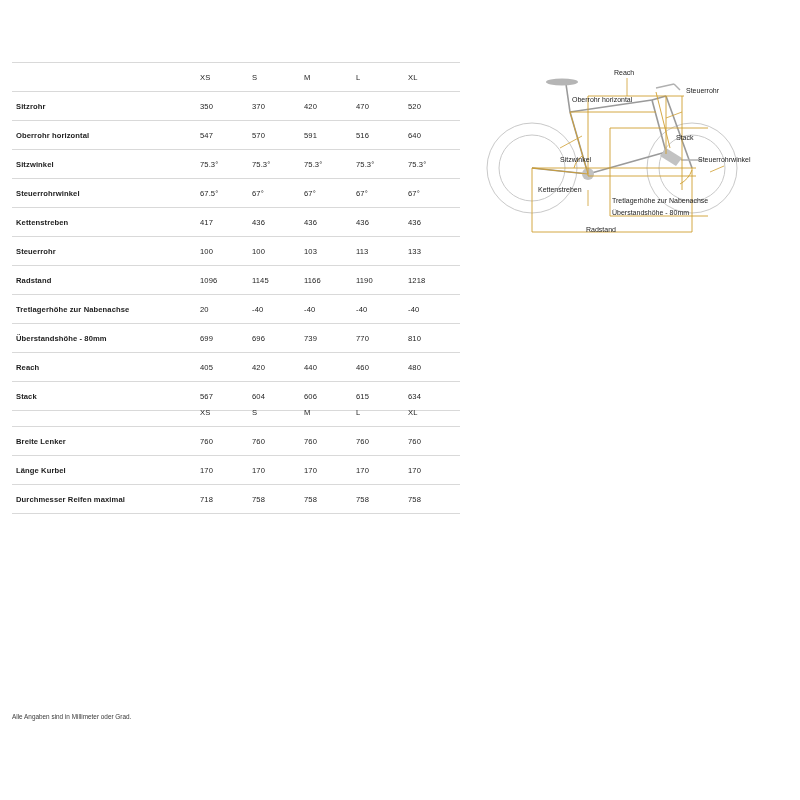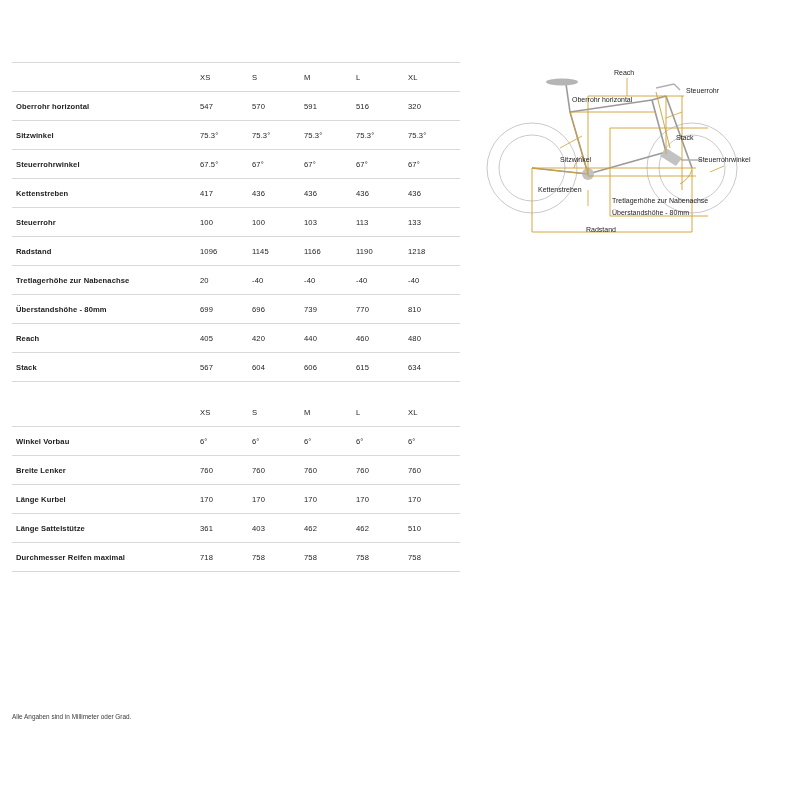--- a/index.html
+++ b/index.html
@@ -111,26 +111,34 @@
         <th class="rowlabel"></th>
         <th class="sizehead">XS</th>
         <th class="sizehead">S</th>
         <th class="sizehead">M</th>
         <th class="sizehead">L</th>
         <th class="sizehead">XL</th>
       </tr>
     </thead>
     <tbody>
       <tr>
+        <td class="rowlabel">Sitzrohr</td>
+        <td class="val">350</td>
+        <td class="val">370</td>
+        <td class="val">420</td>
+        <td class="val">470</td>
+        <td class="val">520</td>
+      </tr>
+      <tr>
         <td class="rowlabel">Oberrohr horizontal</td>
         <td class="val">547</td>
         <td class="val">570</td>
         <td class="val">591</td>
         <td class="val">516</td>
-        <td class="val">320</td>
+        <td class="val">640</td>
       </tr>
       <tr>
         <td class="rowlabel">Sitzwinkel</td>
         <td class="val">75.3°</td>
         <td class="val">75.3°</td>
         <td class="val">75.3°</td>
         <td class="val">75.3°</td>
         <td class="val">75.3°</td>
       </tr>
       <tr>
@@ -214,50 +222,34 @@
         <th class="rowlabel"></th>
         <th class="sizehead">XS</th>
         <th class="sizehead">S</th>
         <th class="sizehead">M</th>
         <th class="sizehead">L</th>
         <th class="sizehead">XL</th>
       </tr>
     </thead>
     <tbody>
       <tr>
-        <td class="rowlabel">Winkel Vorbau</td>
-        <td class="val">6°</td>
-        <td class="val">6°</td>
-        <td class="val">6°</td>
-        <td class="val">6°</td>
-        <td class="val">6°</td>
-      </tr>
-      <tr>
         <td class="rowlabel">Breite Lenker</td>
         <td class="val">760</td>
         <td class="val">760</td>
         <td class="val">760</td>
         <td class="val">760</td>
         <td class="val">760</td>
       </tr>
       <tr>
         <td class="rowlabel">Länge Kurbel</td>
         <td class="val">170</td>
         <td class="val">170</td>
         <td class="val">170</td>
         <td class="val">170</td>
         <td class="val">170</td>
-      </tr>
-      <tr>
-        <td class="rowlabel">Länge Sattelstütze</td>
-        <td class="val">361</td>
-        <td class="val">403</td>
-        <td class="val">462</td>
-        <td class="val">462</td>
-        <td class="val">510</td>
       </tr>
       <tr>
         <td class="rowlabel">Durchmesser Reifen maximal</td>
         <td class="val">718</td>
         <td class="val">758</td>
         <td class="val">758</td>
         <td class="val">758</td>
         <td class="val">758</td>
       </tr>
     </tbody>

